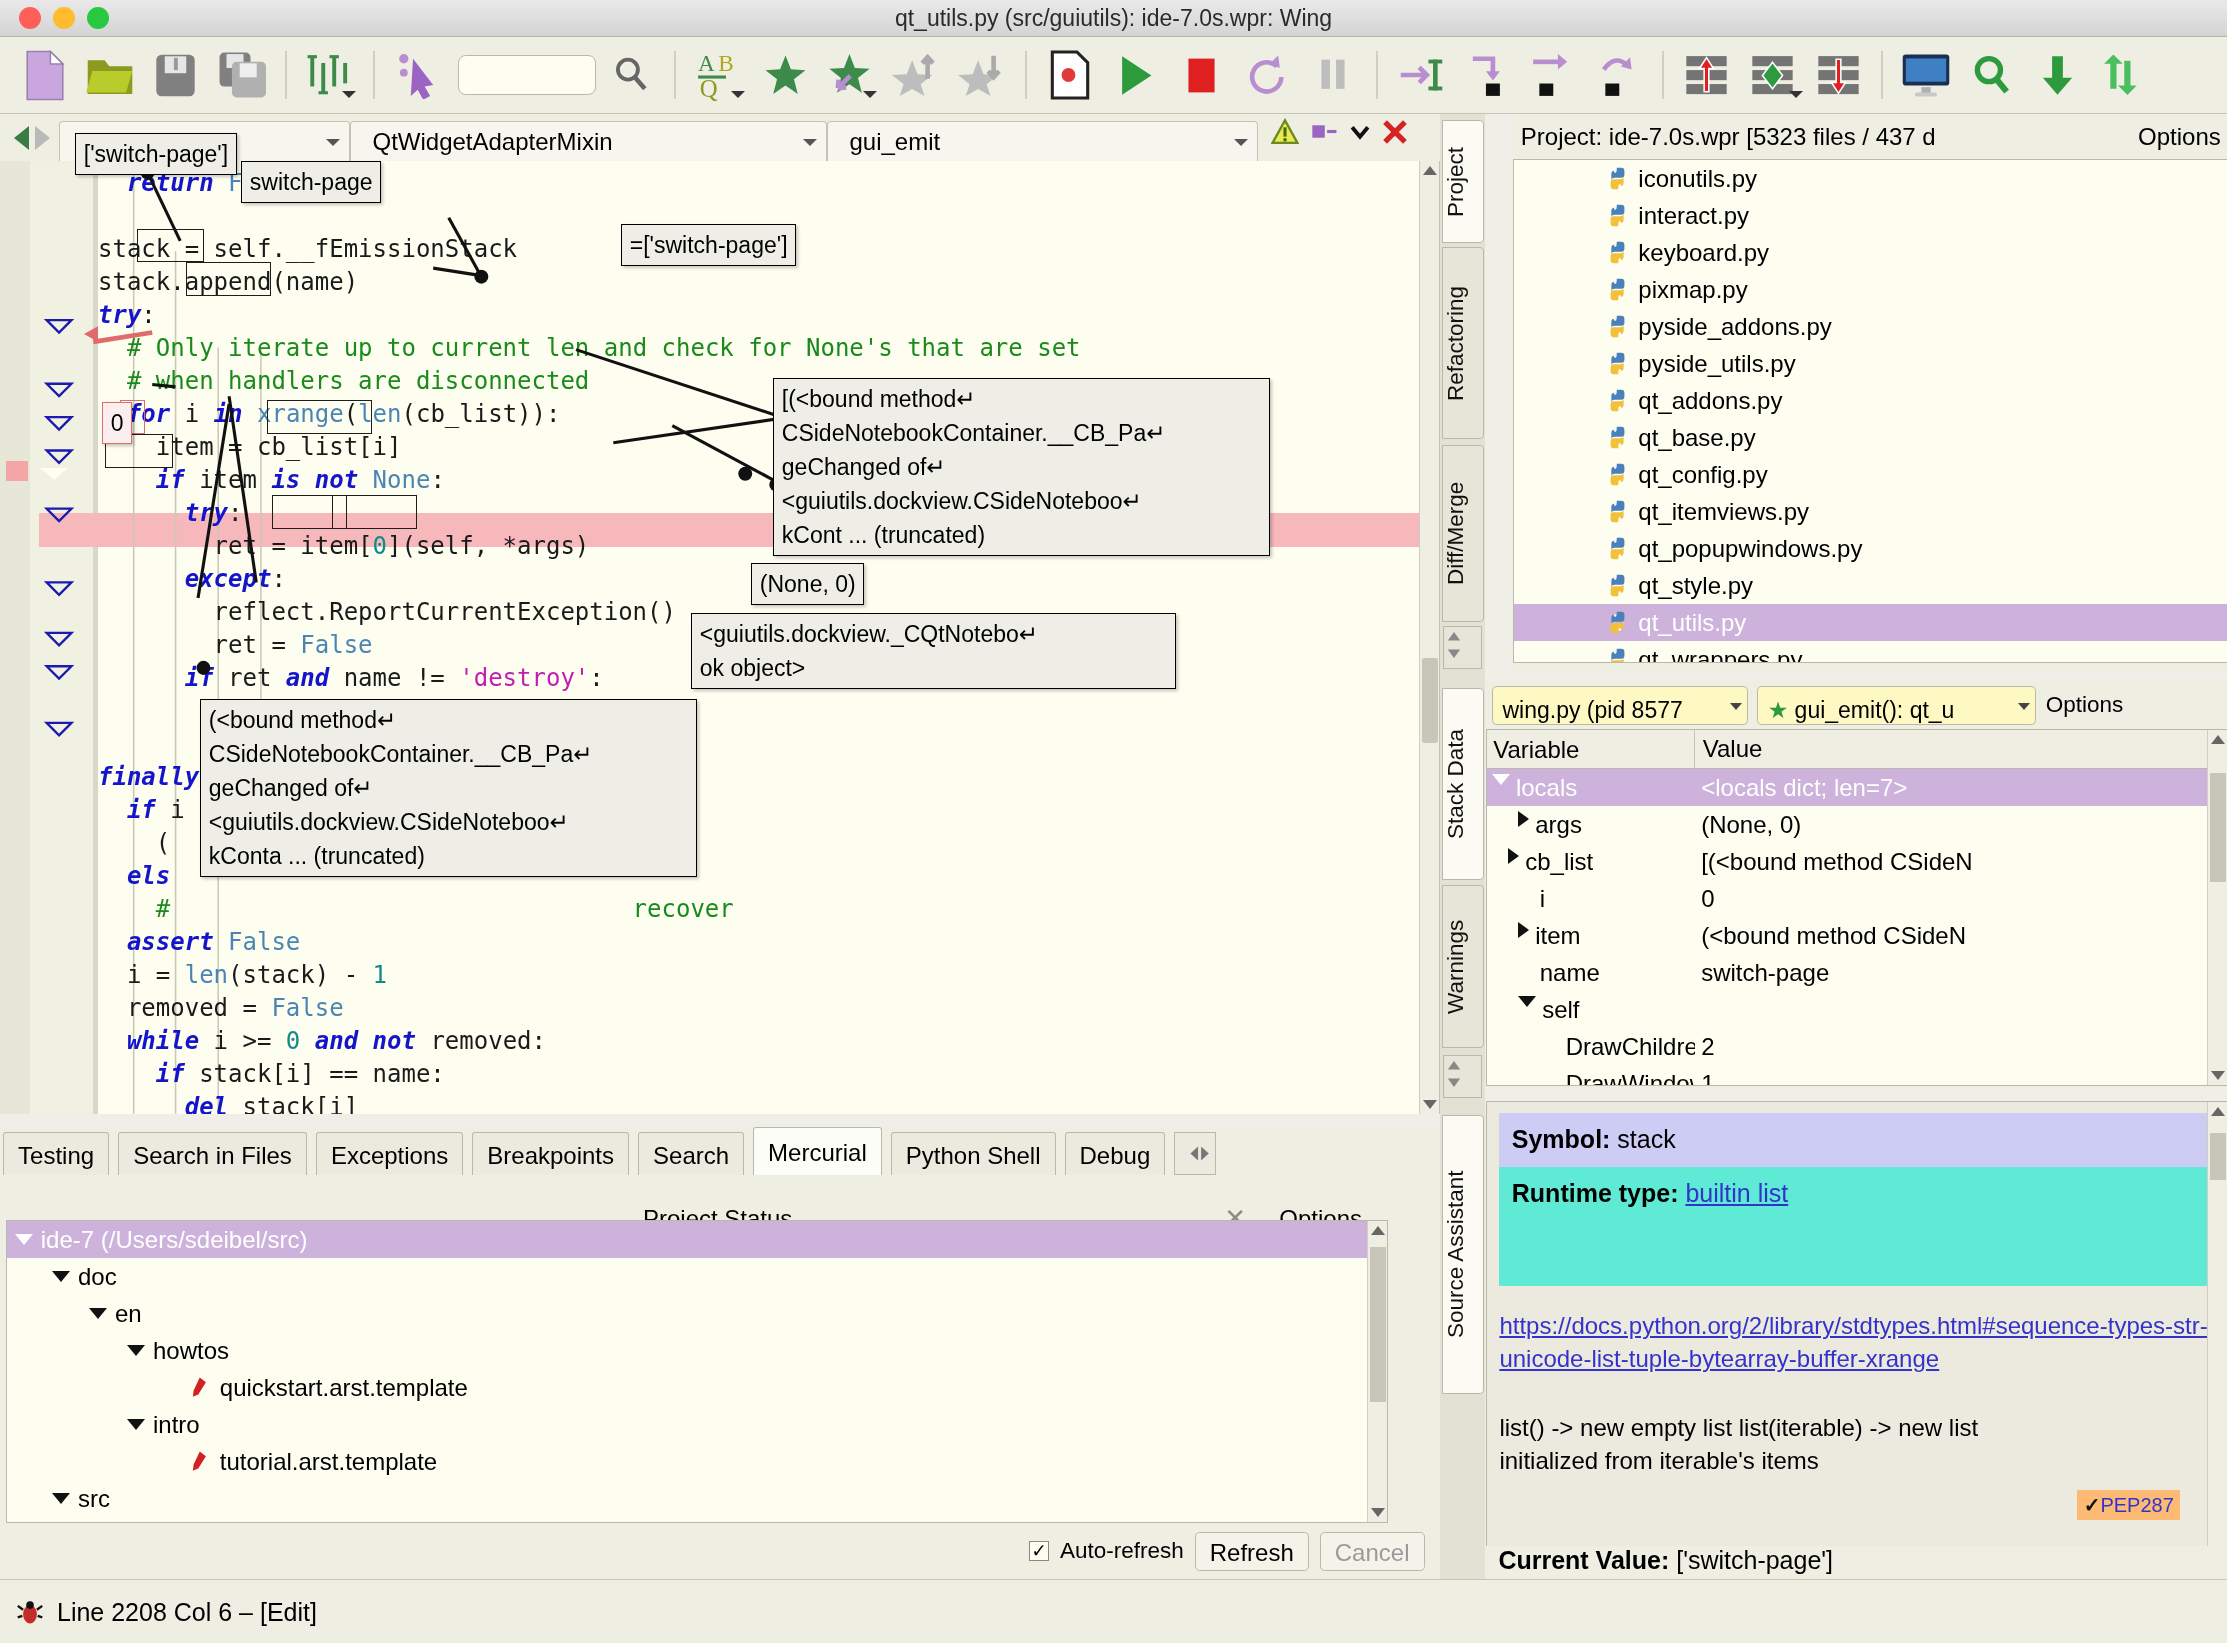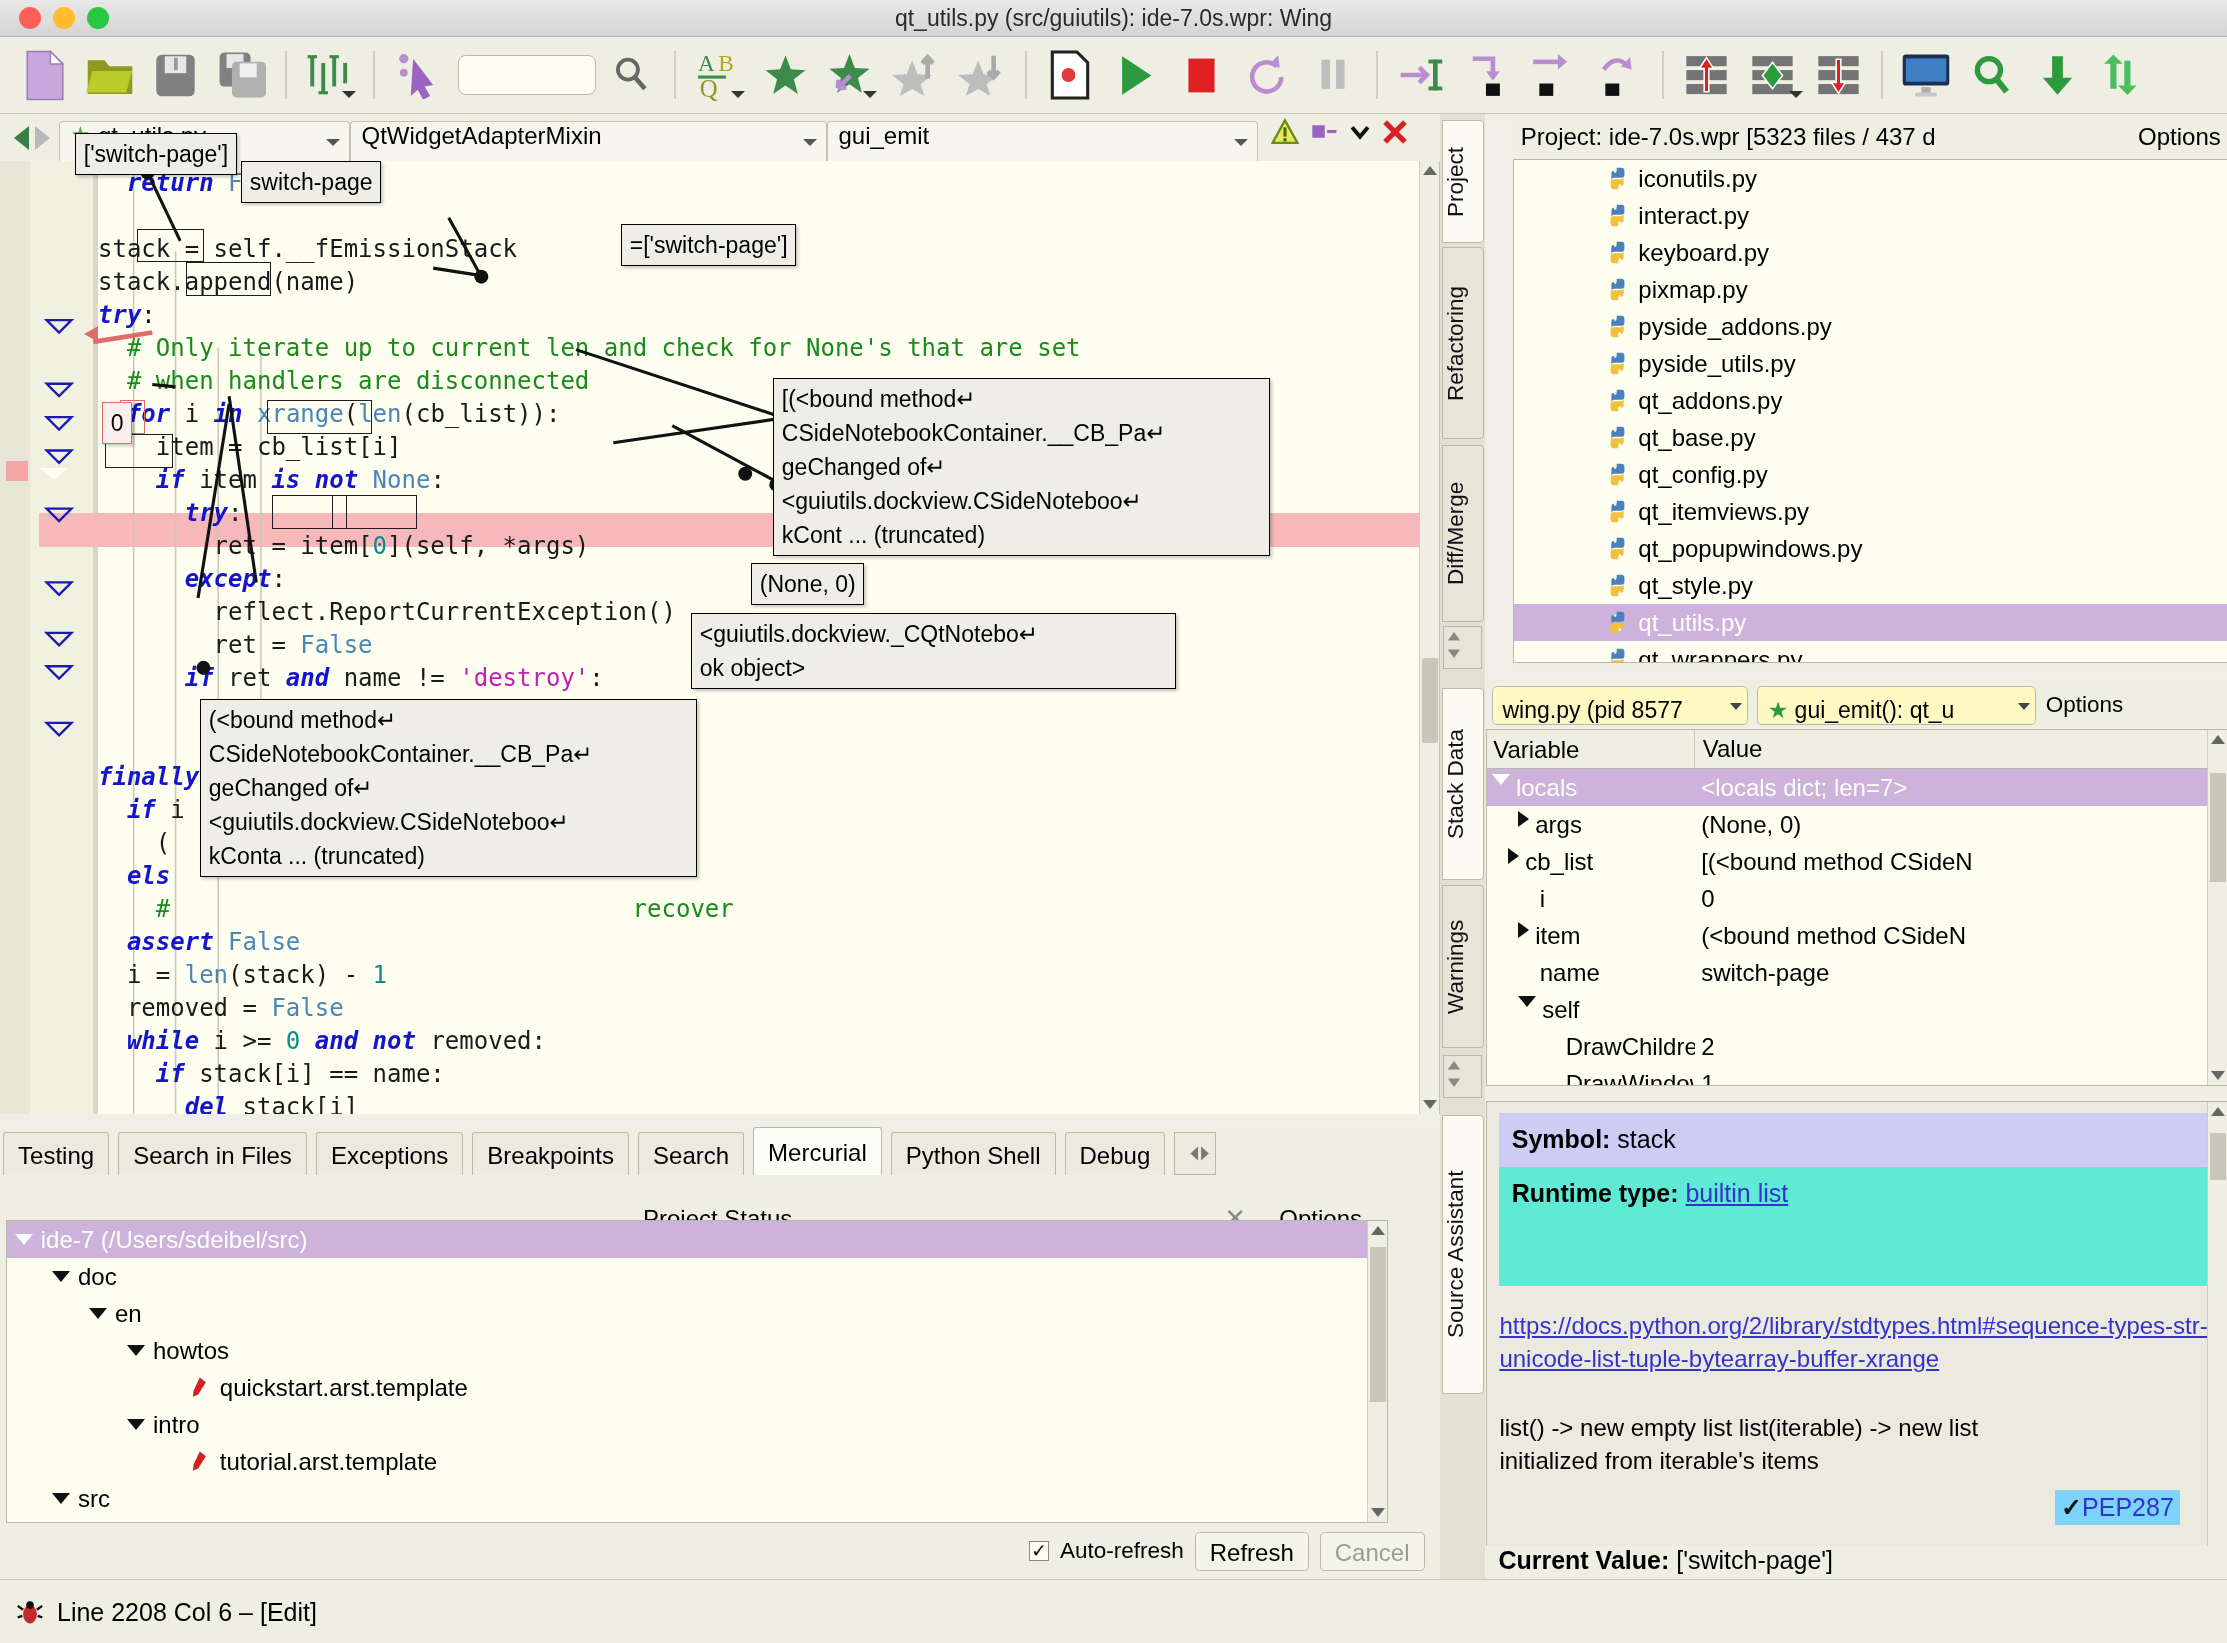--- a/index.html
+++ b/index.html
@@ -49,21 +49,21 @@
   
   .edtabs {
     position: absolute; left: 0; top: 114px; width: 1453px; height: 47px;
     background: #efeee3; display: flex; align-items: flex-end; padding-left: 7.8px;
   }
   .navarrows { display:flex; gap:6.2px; padding-bottom: 11px; padding-left: 6.2px; padding-right: 9.3px; }
   .tri-l { width:0;height:0;border-top:12.4px solid transparent;border-bottom:12.4px solid transparent;border-right:15.5px solid #3a7d44; }
   .tri-r { width:0;height:0;border-top:12.4px solid transparent;border-bottom:12.4px solid transparent;border-left:15.5px solid #b9b9b9; }
   .ed-tab {
     height: 40px; background: #f7f6ee; border: 0.8px solid #c3c2b4; border-bottom: none;
-    border-radius: 3.9px 3.9px 0 0; display:flex; align-items:flex-start; gap:7.8px; padding: 0 10px;
+    border-radius: 3.9px 3.9px 0 0; display:flex; align-items:center; gap:7.8px; padding: 0 21px;
     font-size: 24px; position: relative;
   }
   .ed-tab.t1 { width: 291px; }
   .ed-tab.t2 { width: 477px; }
   .ed-tab.t3 { width: 431px; }
   .ed-tab .star { color: #5aa85a; font-size: 22px; }
   .ed-tab .dd { position:absolute; right: 9.3px; top: 17px; width:0;height:0;
      border-left:7px solid transparent;border-right:7px solid transparent;border-top:7.8px solid #555; }
   .ed-icons { display:flex; align-items:center; gap: 11px; padding-bottom: 9.3px; padding-left: 12.4px; }
 
@@ -162,21 +162,21 @@
   .tri-right { width:0;height:0;border-top:8.5px solid transparent;border-bottom:8.5px solid transparent;border-left:11.6px solid #111; flex:none;}
   .tri-down.w { border-top-color:#fff; }
 
   
   .sa-body { background:#eceadf; border:0.8px solid #b9b8aa; position:relative; overflow:hidden; padding: 11px 12.4px; }
   .sa-symbol { background:#ccccf4; padding: 12.4px 12.4px; font-size: 25px; }
   .sa-rt { background:#5eead4; padding: 12.4px 12.4px 78px 12.4px; font-size: 25px; }
   .sa-link { color:#3333cc; text-decoration: underline; }
   .sa-url { margin-top: 23px; font-size: 24px; line-height: 33px; color:#3333cc; text-decoration: underline; word-break: break-all;}
   .sa-desc { margin-top: 36px; font-size: 24px; line-height: 33px; }
-  .pep { position:absolute; right: 47px; background:#7dd3fc; color:#3333cc; font-size: 25px; padding: 3.1px 6.2px; text-align: right; }
+  .pep { position:absolute; right: 47px; background:#fdba74; color:#3333cc; font-size: 20px; padding: 3.1px 6.2px; text-align: right; }
 
   
   .bpanel { position:absolute; left:0; top: 1127px; width: 1440px; height: 452px; background:#efeee3; }
   .btabs { display:flex; align-items:flex-end; height: 48px; padding-left: 3.1px; }
   .btab {
     height: 43px; padding: 1px 14px; font-size: 24px; line-height: 43px;
     background: #eceadf; border: 0.8px solid #b9b8aa; border-bottom: none; border-radius: 3.1px 3.1px 0 0;
     margin-right: 9px;
   }
   .btab.active { background:#fdfdf8; height: 48px; line-height: 48px; }

